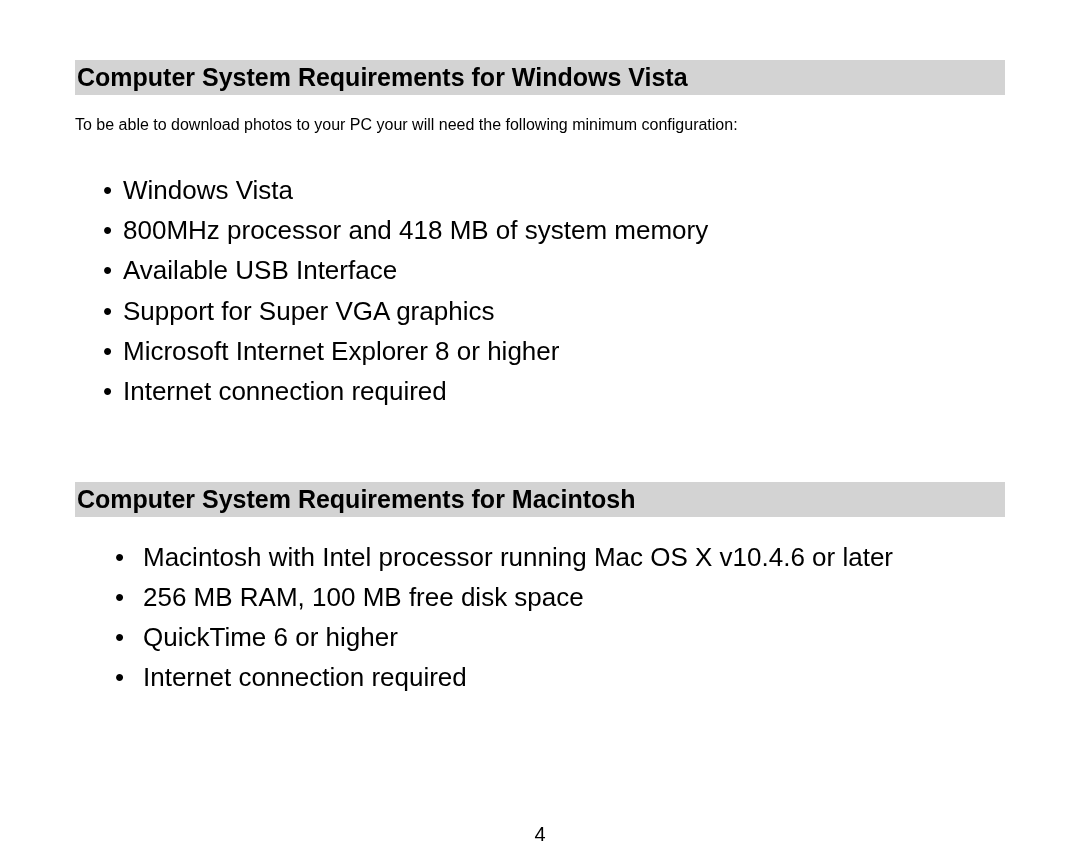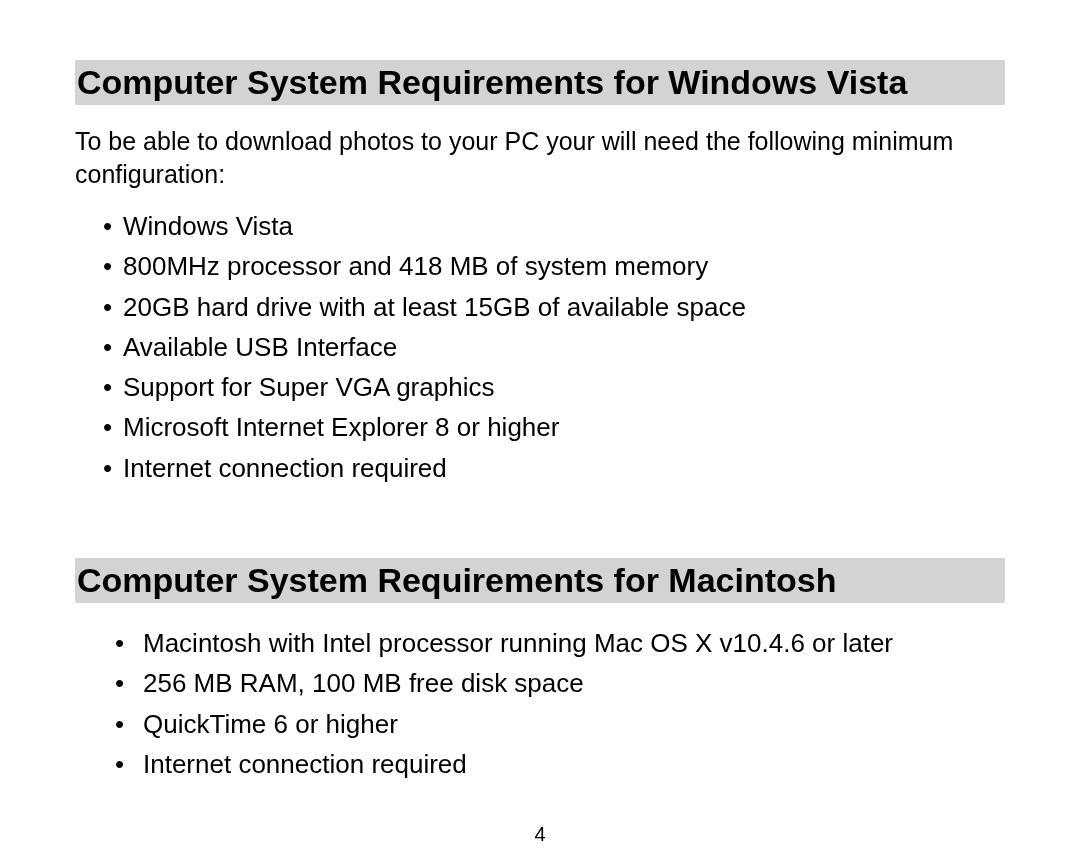--- a/index.html
+++ b/index.html
@@ -11,29 +11,29 @@
       width: 1080px;
       height: 864px;
       background: #ffffff;
       font-family: Arial, Helvetica, sans-serif;
       color: #000000;
       padding: 60px 75px 0 75px;
       position: relative;
     }
     .section-heading {
       background: #d3d3d3;
-      font-size: 34px;
+      font-size: 25px;
       font-weight: bold;
       padding: 3px 0 3px 2px;
       margin-bottom: 20px;
       width: 100%;
     }
     .intro-text {
-      font-size: 25px;
-      margin-bottom: 16px;
+      font-size: 16px;
+      margin-bottom: 34px;
       line-height: 1.3;
     }
     ul.req-list {
       list-style: none;
       padding-left: 28px;
       margin-bottom: 70px;
     }
     ul.req-list li {
       font-size: 26px;
       line-height: 1.55;
@@ -67,21 +67,20 @@
   </style>
 </head>
 <body>
 
 <div>
   <h2 class="section-heading">Computer System Requirements for Windows Vista</h2>
   <p class="intro-text">To be able to download photos to your PC your will need the following minimum configuration:</p>
   <ul class="req-list">
     <li>Windows Vista</li>
     <li>800MHz processor and 418 MB of system memory</li>
-    <li>20GB hard drive with at least 15GB of available space</li>
     <li>Available USB Interface</li>
     <li>Support for Super VGA graphics</li>
     <li>Microsoft Internet Explorer 8 or higher</li>
     <li>Internet connection required</li>
   </ul>
 </div>
 
 <div class="section-2">
   <h2 class="section-heading">Computer System Requirements for Macintosh</h2>
   <ul class="req-list mac">

